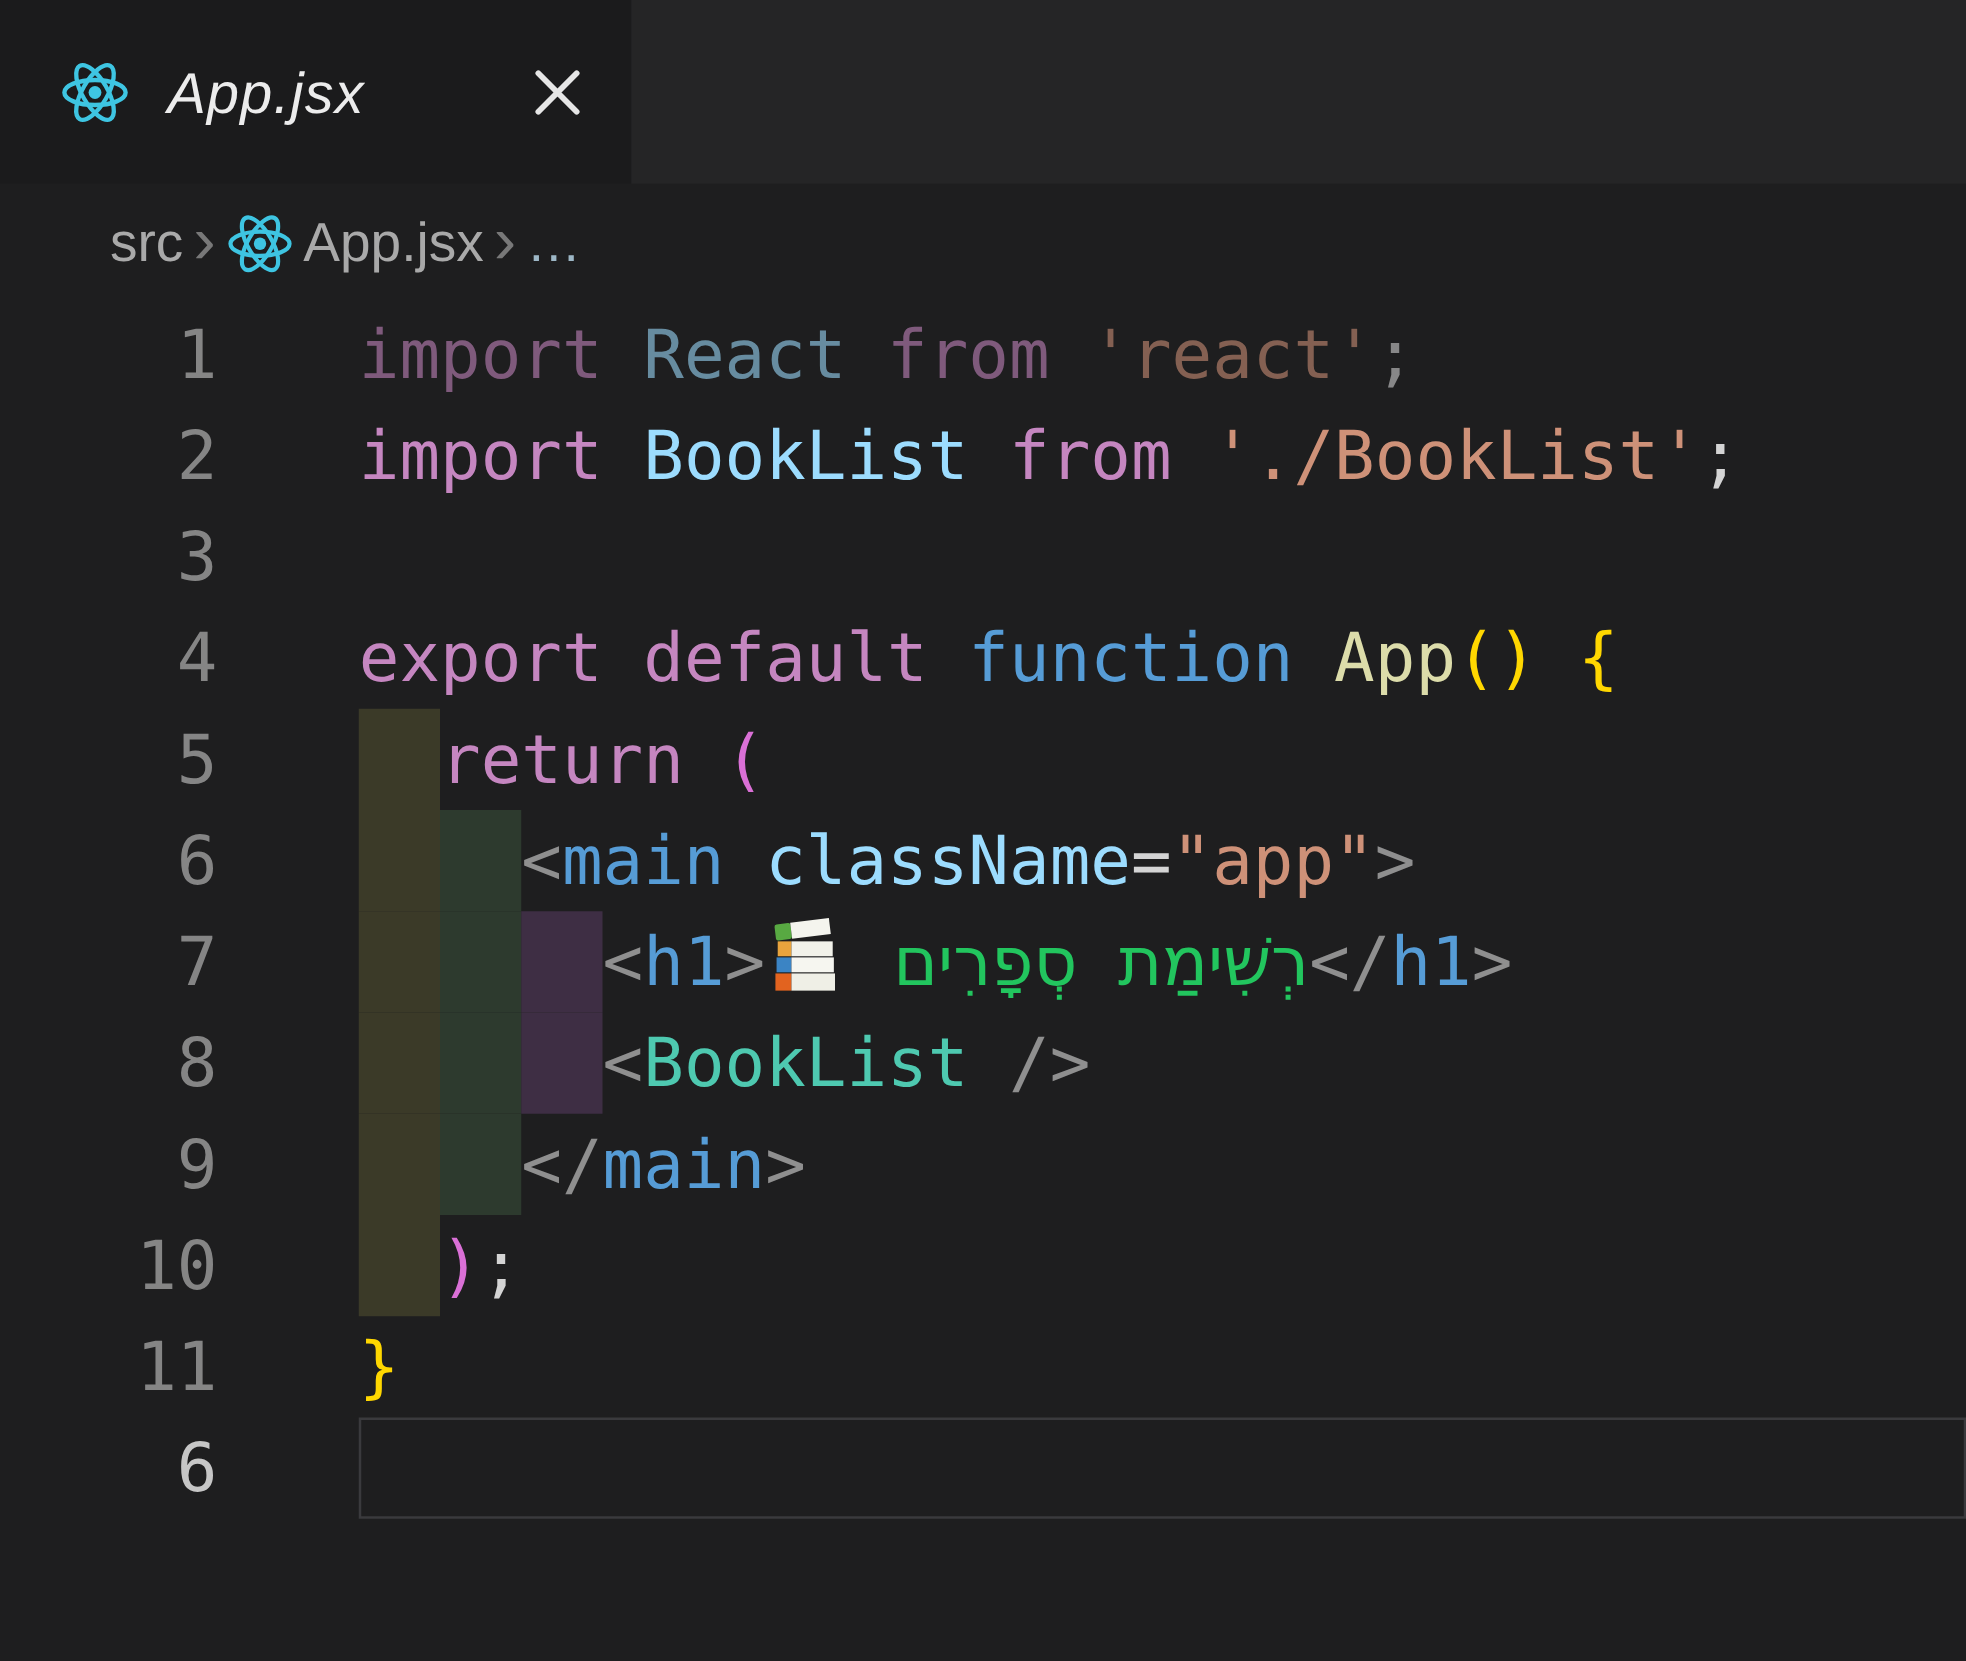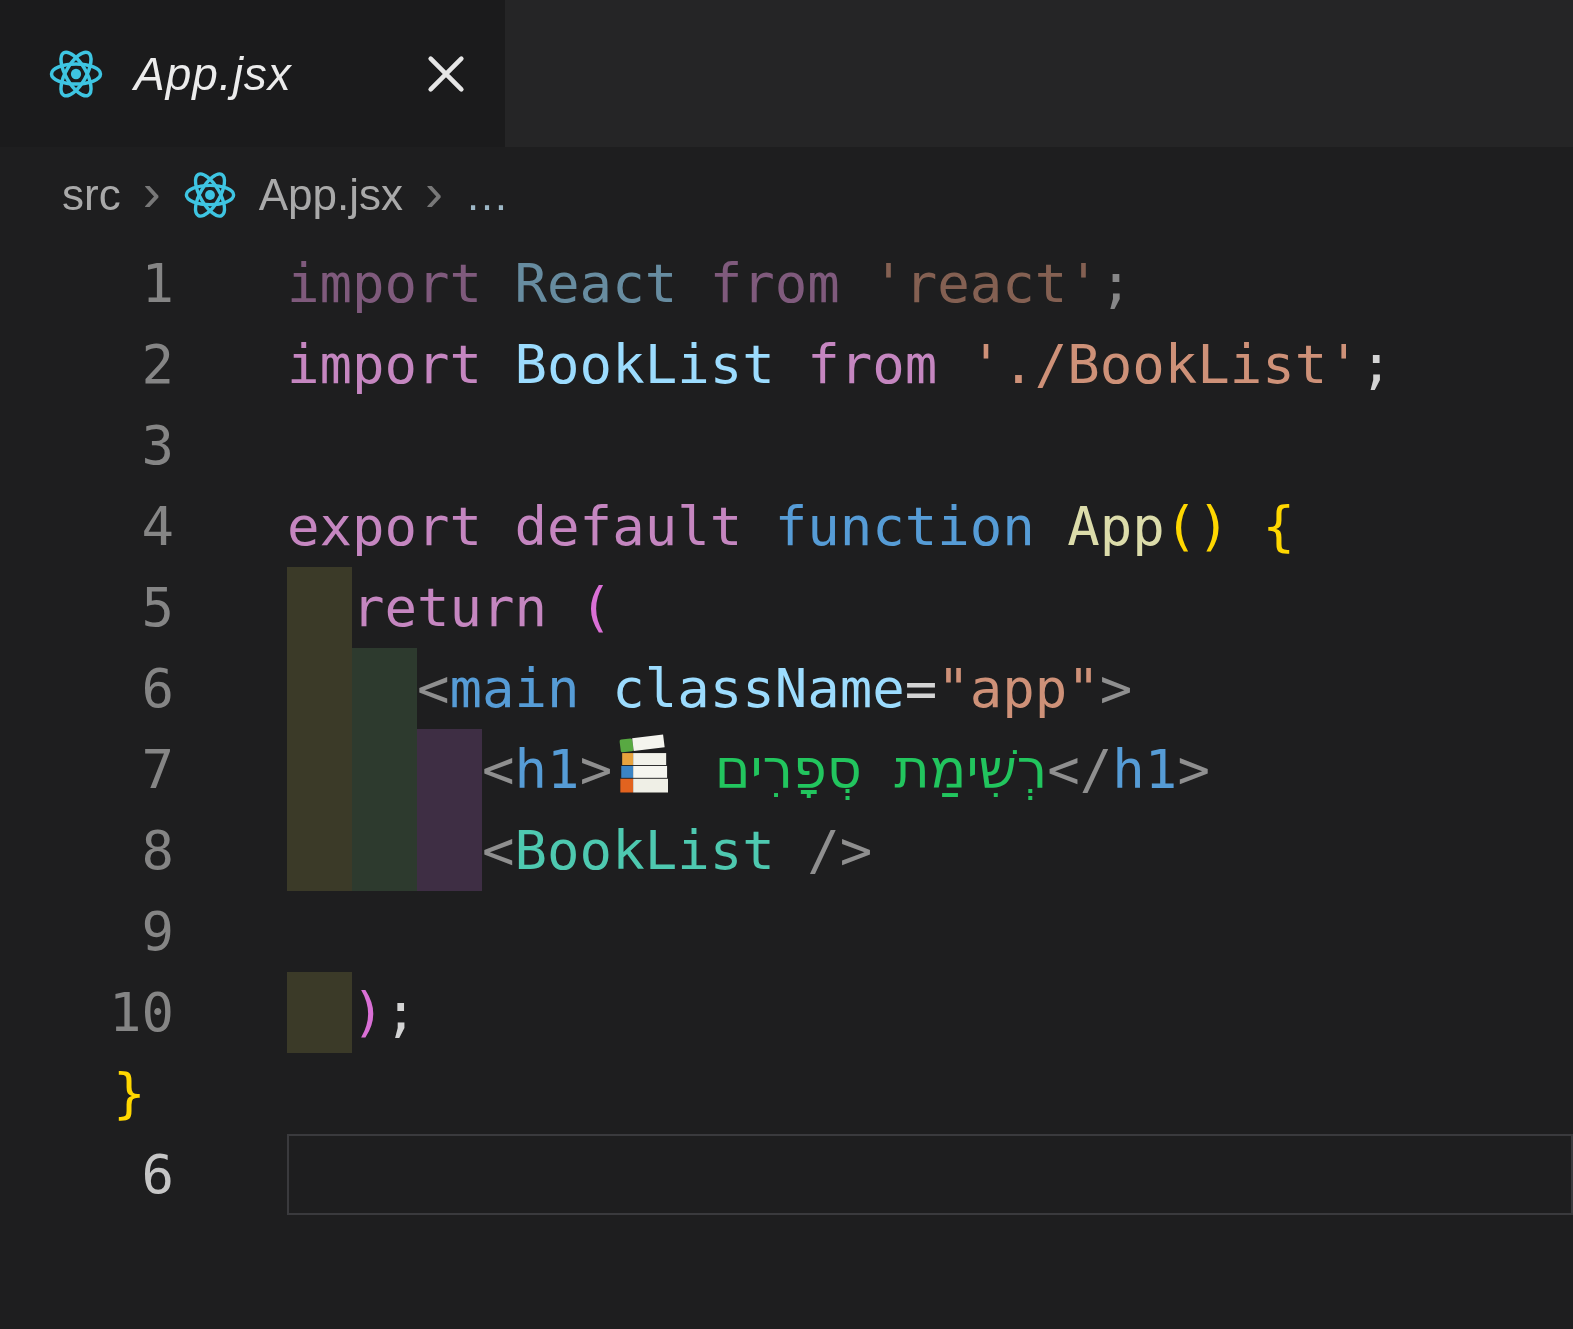--- a/index.html
+++ b/index.html
@@ -16,22 +16,22 @@
     padding:0 36px 0 48px;
   }
   .tab .ticon{width:56px;height:56px;flex:none;}
   .tab-title{
     flex:1;font-style:italic;font-size:46px;color:#ececec;
     white-space:nowrap;letter-spacing:1px;
   }
   .tab-close{width:46px;height:46px;flex:none;display:flex;align-items:center;justify-content:center;cursor:pointer;}
   .tabbar-rest{flex:1;}
   .breadcrumbs{
-    height:96px;display:flex;align-items:center;gap:22px;
-    padding-left:62px;font-size:44px;color:#a9a9a9;
+    height:96px;display:flex;align-items:center;gap:8px;
+    padding-left:88px;font-size:44px;color:#a9a9a9;
   }
   .breadcrumbs .bicon{width:54px;height:54px;}
   .crumb{white-space:nowrap;}
   .crumb-sep{color:#787878;font-size:54px;line-height:1;padding-bottom:6px;}
   .crumb-ellipsis{color:#9db7c6;letter-spacing:3px;}
   .code{width:1573px;}
   .row{
     display:flex;height:81px;line-height:81px;
     font-family:"DejaVu Sans Mono","DejaVu Sans",monospace;font-size:54px;
   }
@@ -137,26 +137,28 @@
               <rect x="4" y="25.5" width="7" height="7.5" fill="#e2631f"></rect>
               <rect x="11" y="25.5" width="19" height="7.5" fill="#efefe6"></rect>
             </svg></span><span style="color: rgb(212, 212, 212);"> </span><span style="color: #22c55e;">רְשִׁימַת סְפָרִים</span><span style="color: rgb(143, 143, 143);">&lt;/</span><span style="color: rgb(86, 156, 214);">h1</span><span style="color: rgb(143, 143, 143);">&gt;</span></div>
       </div>
       <div class="row">
         <div class="gutter">8</div>
         <div class="content"><span class="iblock" style="left: 113px; background: rgb(59, 58, 40);"></span><span class="iblock" style="left: 178px; background: rgb(45, 58, 46);"></span><span class="iblock" style="left: 243px; background: rgb(62, 46, 68);"></span><span style="color: rgb(212, 212, 212);">      </span><span style="color: rgb(143, 143, 143);">&lt;</span><span style="color: rgb(78, 201, 176);">BookList</span><span style="color: rgb(212, 212, 212);"> </span><span style="color: rgb(143, 143, 143);">/&gt;</span></div>
       </div>
       <div class="row">
         <div class="gutter">9</div>
+        <div class="content"><span class="iblock" style="left: 113px; background: rgb(59, 58, 40);"></span><span class="iblock" style="left: 178px; background: rgb(45, 58, 46);"></span><span style="color: rgb(212, 212, 212);">    </span><span style="color: rgb(143, 143, 143);">&lt;/</span><span style="color: rgb(86, 156, 214);">main</span><span style="color: rgb(143, 143, 143);">&gt;</span></div>
       </div>
       <div class="row">
         <div class="gutter">10</div>
         <div class="content"><span class="iblock" style="left: 113px; background: rgb(59, 58, 40);"></span><span style="color: rgb(212, 212, 212);">  </span><span style="color: rgb(218, 112, 214);">)</span><span style="color: rgb(212, 212, 212);">;</span></div>
       </div>
       <div class="row">
+        <div class="gutter">11</div>
         <div class="content"><span style="color: rgb(255, 215, 0);">}</span></div>
       </div>
       <div class="row">
         <div class="gutter active">6</div>
         <div class="content"><span class="curline"></span></div>
       </div>
     </div>
 
 </div>
 

